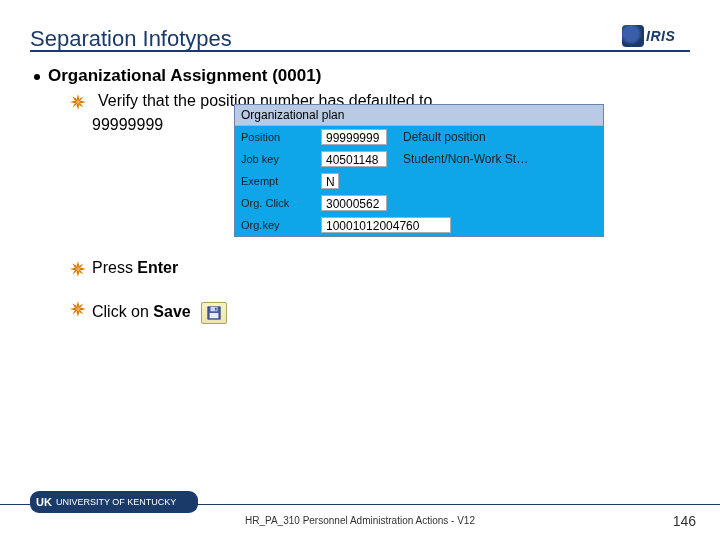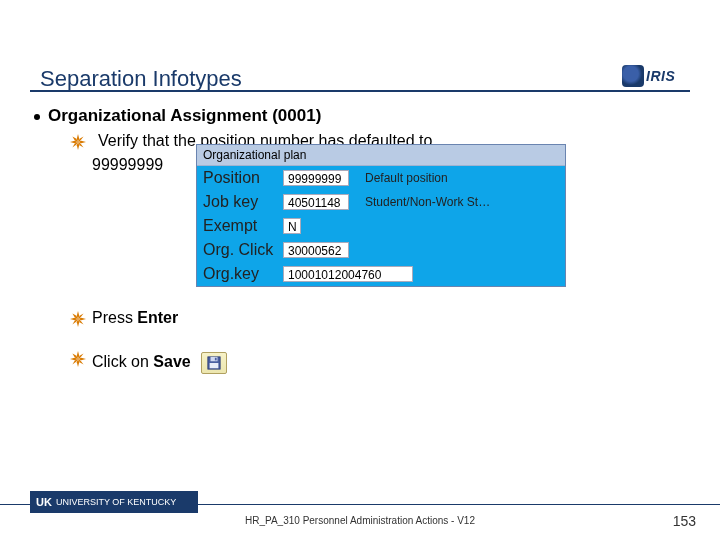--- a/index.html
+++ b/index.html
@@ -8,22 +8,21 @@
     height: 540px;
     font-family: Verdana, Arial, sans-serif;
     background: #fff;
     position: relative;
     color: #000;
   }
   .header-row {
     display: flex;
     justify-content: space-between;
     align-items: flex-end;
-    padding: 18px 30px 0 40px;
-    margin-top: 40px;
+    padding: 18px 30px 0 30px;
   }
   .slide-title {
     font-size: 22px;
     color: #1a3a6a;
     font-weight: normal;
     padding-bottom: 2px;
   }
   .rule {
     border-bottom: 2px solid #1a3a6a;
     margin: 0 30px 0 30px;
@@ -45,21 +44,21 @@
   }
   .logo-text {
     font-size: 14px;
     font-weight: bold;
     color: #1a3a6a;
     font-style: italic;
     letter-spacing: 0.5px;
     text-align: right;
   }
   .content {
-    padding: 10px 54px 0 34px;
+    padding: 10px 16px 0 34px;
   }
   .lvl1 {
     font-size: 17px;
     font-weight: bold;
     display: flex;
     align-items: flex-start;
     gap: 8px;
     margin-bottom: 6px;
   }
   .disc {
@@ -102,21 +101,21 @@
     border-bottom: 1px solid #9fb3d1;
   }
   .sap-row {
     display: flex;
     align-items: center;
     padding: 3px 6px;
     gap: 8px;
   }
   .sap-label {
     width: 72px;
-    font-size: 16px;
+    font-size: 11px;
     color: #222;
   }
   .sap-field {
     background: #fff;
     border: 1px solid #aab;
     padding: 1px 4px;
     font-size: 12px;
     min-width: 66px;
     height: 16px;
     line-height: 14px;
@@ -156,20 +155,21 @@
     top: -14px;
     width: 168px;
     height: 22px;
     background: #1a3a6a;
     color: #fff;
     font-size: 9px;
     display: flex;
     align-items: center;
     padding-left: 6px;
     gap: 4px;
+    border-radius: 9px;
   }
   .uk-mark { font-weight: bold; font-size: 11px; }
   .foot-center {
     text-align: center;
     font-size: 10px;
     color: #333;
     padding-top: 10px;
   }
   .page-num {
     position: absolute;
@@ -299,14 +299,14 @@
     </span>
   </div>
 </div>
 
 <div class="footer">
   <div class="uk-bar">
     <span class="uk-mark">UK</span>
     <span>UNIVERSITY OF KENTUCKY</span>
   </div>
   <div class="foot-center">HR_PA_310 Personnel Administration Actions - V12</div>
-  <div class="page-num">153</div>
+  <div class="page-num">146</div>
 </div>
 
 </body></html>

